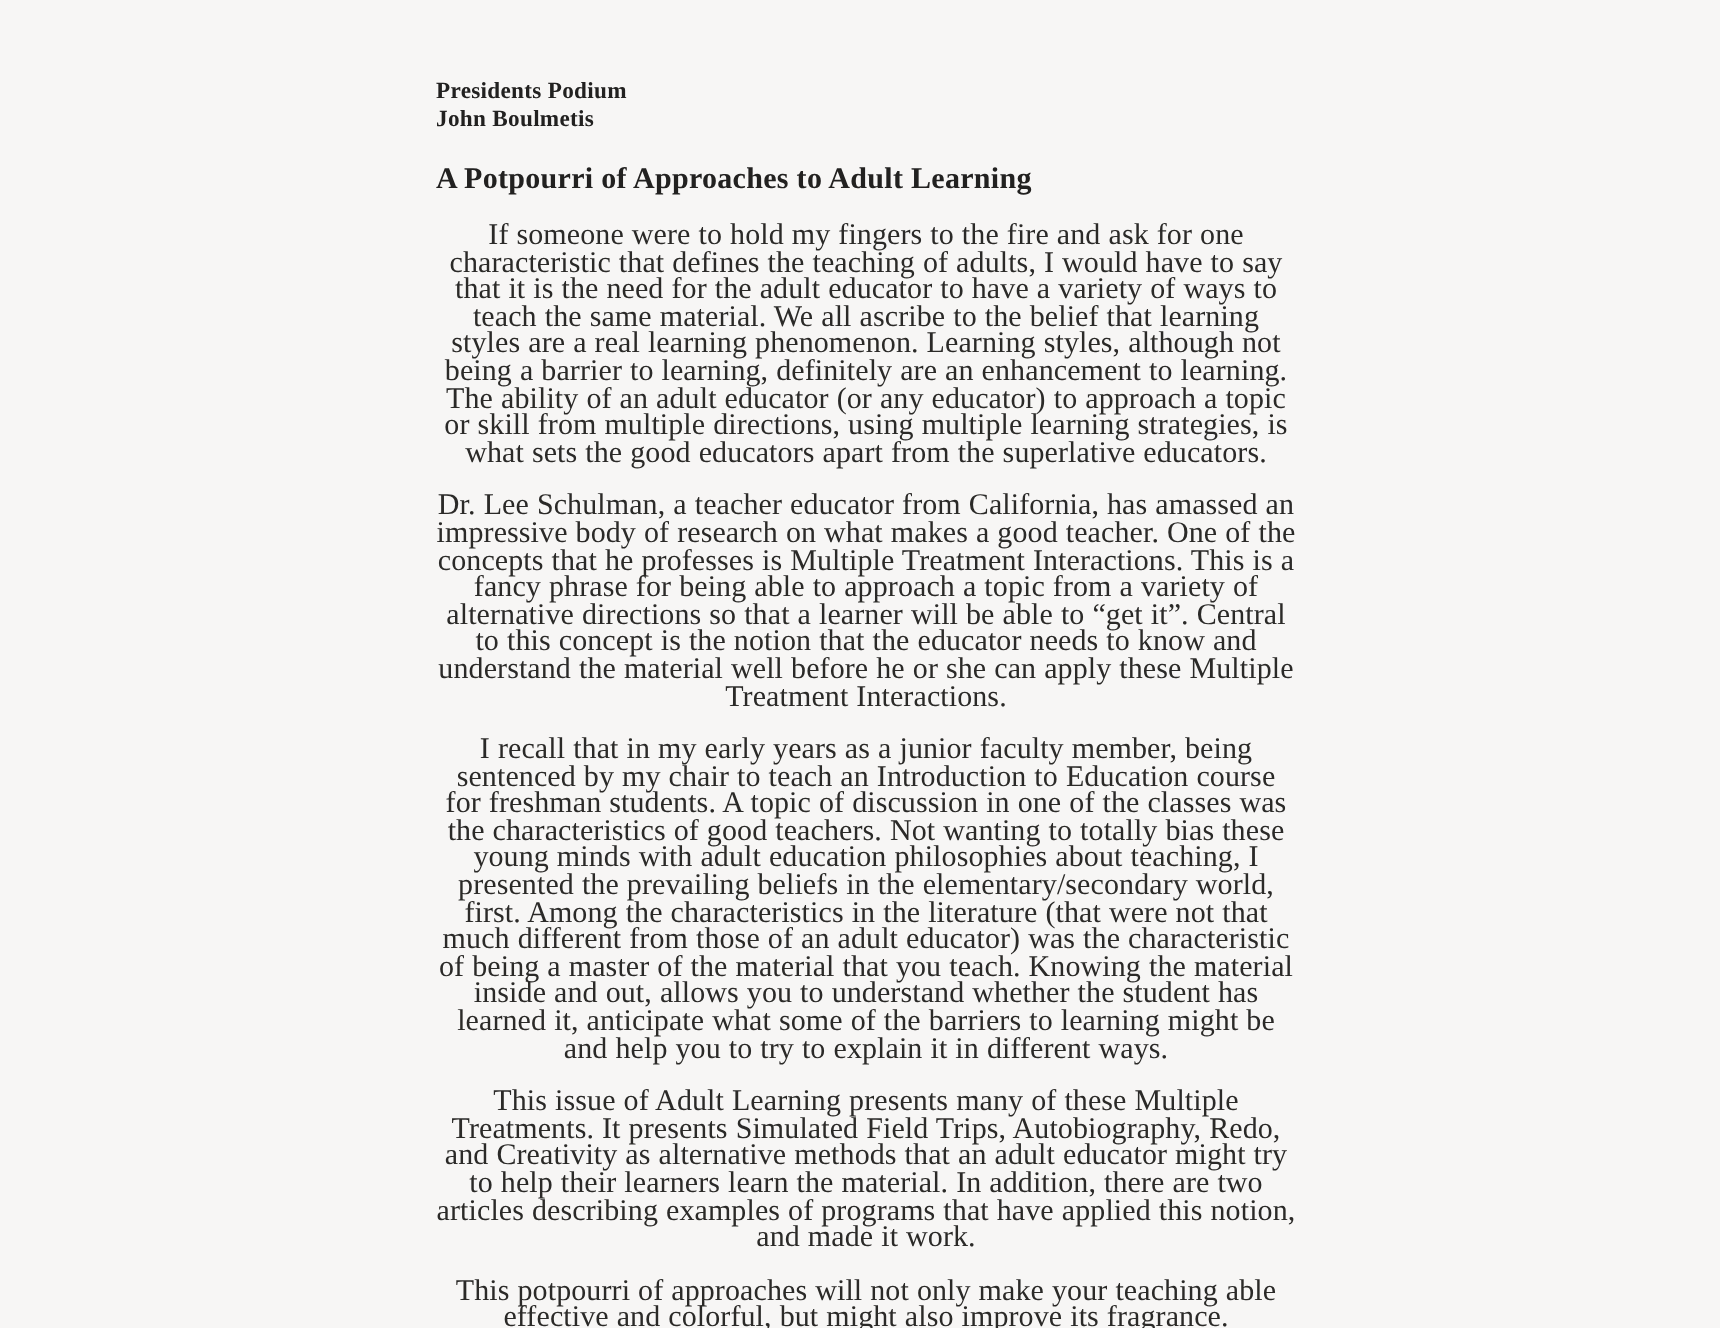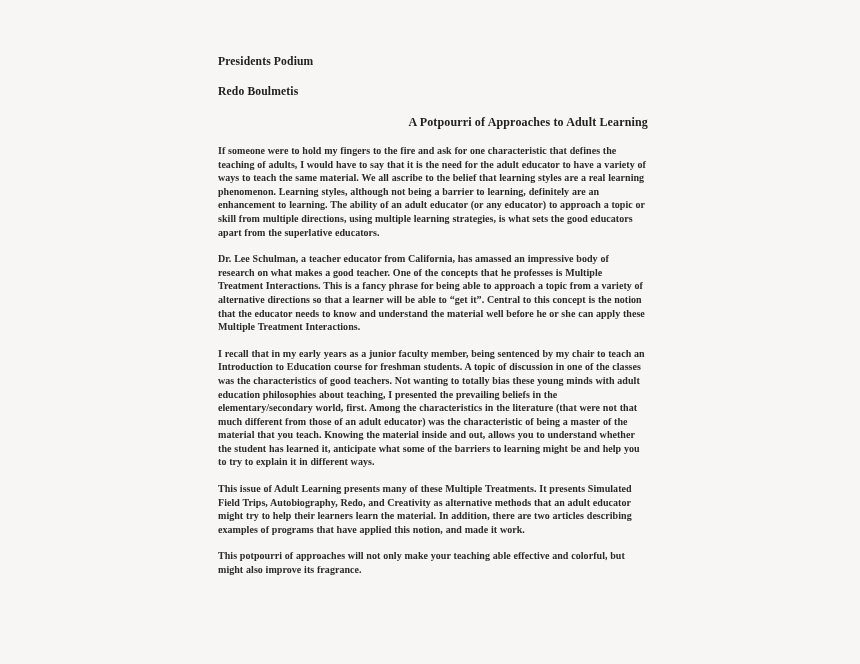--- a/index.html
+++ b/index.html
@@ -29,54 +29,51 @@
   }
   .byline-block {
     margin: 0 0 16px 0;
   }
   .byline-line {
     font-weight: bold;
     font-size: 11.6px;
     line-height: 14px;
     letter-spacing: 0.15px;
     color: #222120;
-    margin-top: 16px;
   }
   .article-title {
     font-weight: bold;
-    font-size: 12px;
+    font-size: 15px;
     line-height: 14px;
     letter-spacing: 0.15px;
     color: #222120;
     margin: 0 0 15px 0;
-    text-align: right;
   }
   .para {
-    font-size: 10px;
+    font-size: 15px;
     line-height: 13.6px;
     color: #2b2a28;
     margin: 0 0 13px 0;
-    text-align: left;
+    text-align: center;
     letter-spacing: 0.05px;
     word-spacing: 0.2px;
-    font-weight: bold;
   }
   .para:last-child {
     margin-bottom: 0;
   }
 </style>
 </head>
 <body>
 
 <div class="page">
   <div class="content">
 
     <div class="byline-block">
       <div class="byline-line">Presidents Podium</div>
-      <div class="byline-line">Redo Boulmetis</div>
+      <div class="byline-line">John Boulmetis</div>
     </div>
 
     <div class="article-title">A Potpourri of Approaches to Adult Learning</div>
 
     <p class="para">If someone were to hold my fingers to the fire and ask for one characteristic that defines the teaching of adults, I would have to say that it is the need for the adult educator to have a variety of ways to teach the same material.  We all ascribe to the belief that learning styles are a real learning phenomenon.  Learning styles, although not being a barrier to learning, definitely are an enhancement to learning.  The ability of an adult educator (or any educator) to approach a topic or skill from multiple directions, using multiple learning strategies, is what sets the good educators apart from the superlative educators.</p>
     <p class="para">Dr. Lee Schulman, a teacher educator from California, has amassed an impressive body of research on what makes a good teacher.  One of the concepts that he professes is Multiple Treatment Interactions.  This is a fancy phrase for being able to approach a topic from a variety of alternative directions so that a learner will be able to “get it”.  Central to this concept is the notion that the educator needs to know and understand the material well before he or she can apply these Multiple Treatment Interactions.</p>
     <p class="para">I recall that in my early years as a junior faculty member, being sentenced by my chair to teach an Introduction to Education course for freshman students.  A topic of discussion in one of the classes was the characteristics of good teachers.  Not wanting to totally bias these young minds with adult education philosophies about teaching, I presented the prevailing beliefs in the elementary/secondary world, first.  Among the characteristics  in the literature (that were not that much different from those of an adult educator) was the characteristic of being a master of the material that you teach.  Knowing the material inside and out, allows you to understand whether the student has learned it, anticipate  what some of the barriers to learning might be and help you to try to explain it in different ways.</p>
     <p class="para">This issue of Adult Learning presents many of these Multiple Treatments.  It presents Simulated Field Trips, Autobiography, Redo, and Creativity as alternative methods that an adult educator might try to help their learners learn the material.  In addition, there are two articles describing examples of programs that have applied this notion, and made it work.</p>
     <p class="para">This potpourri of approaches will not only make your teaching able effective and colorful, but might also improve its fragrance.</p>
 

